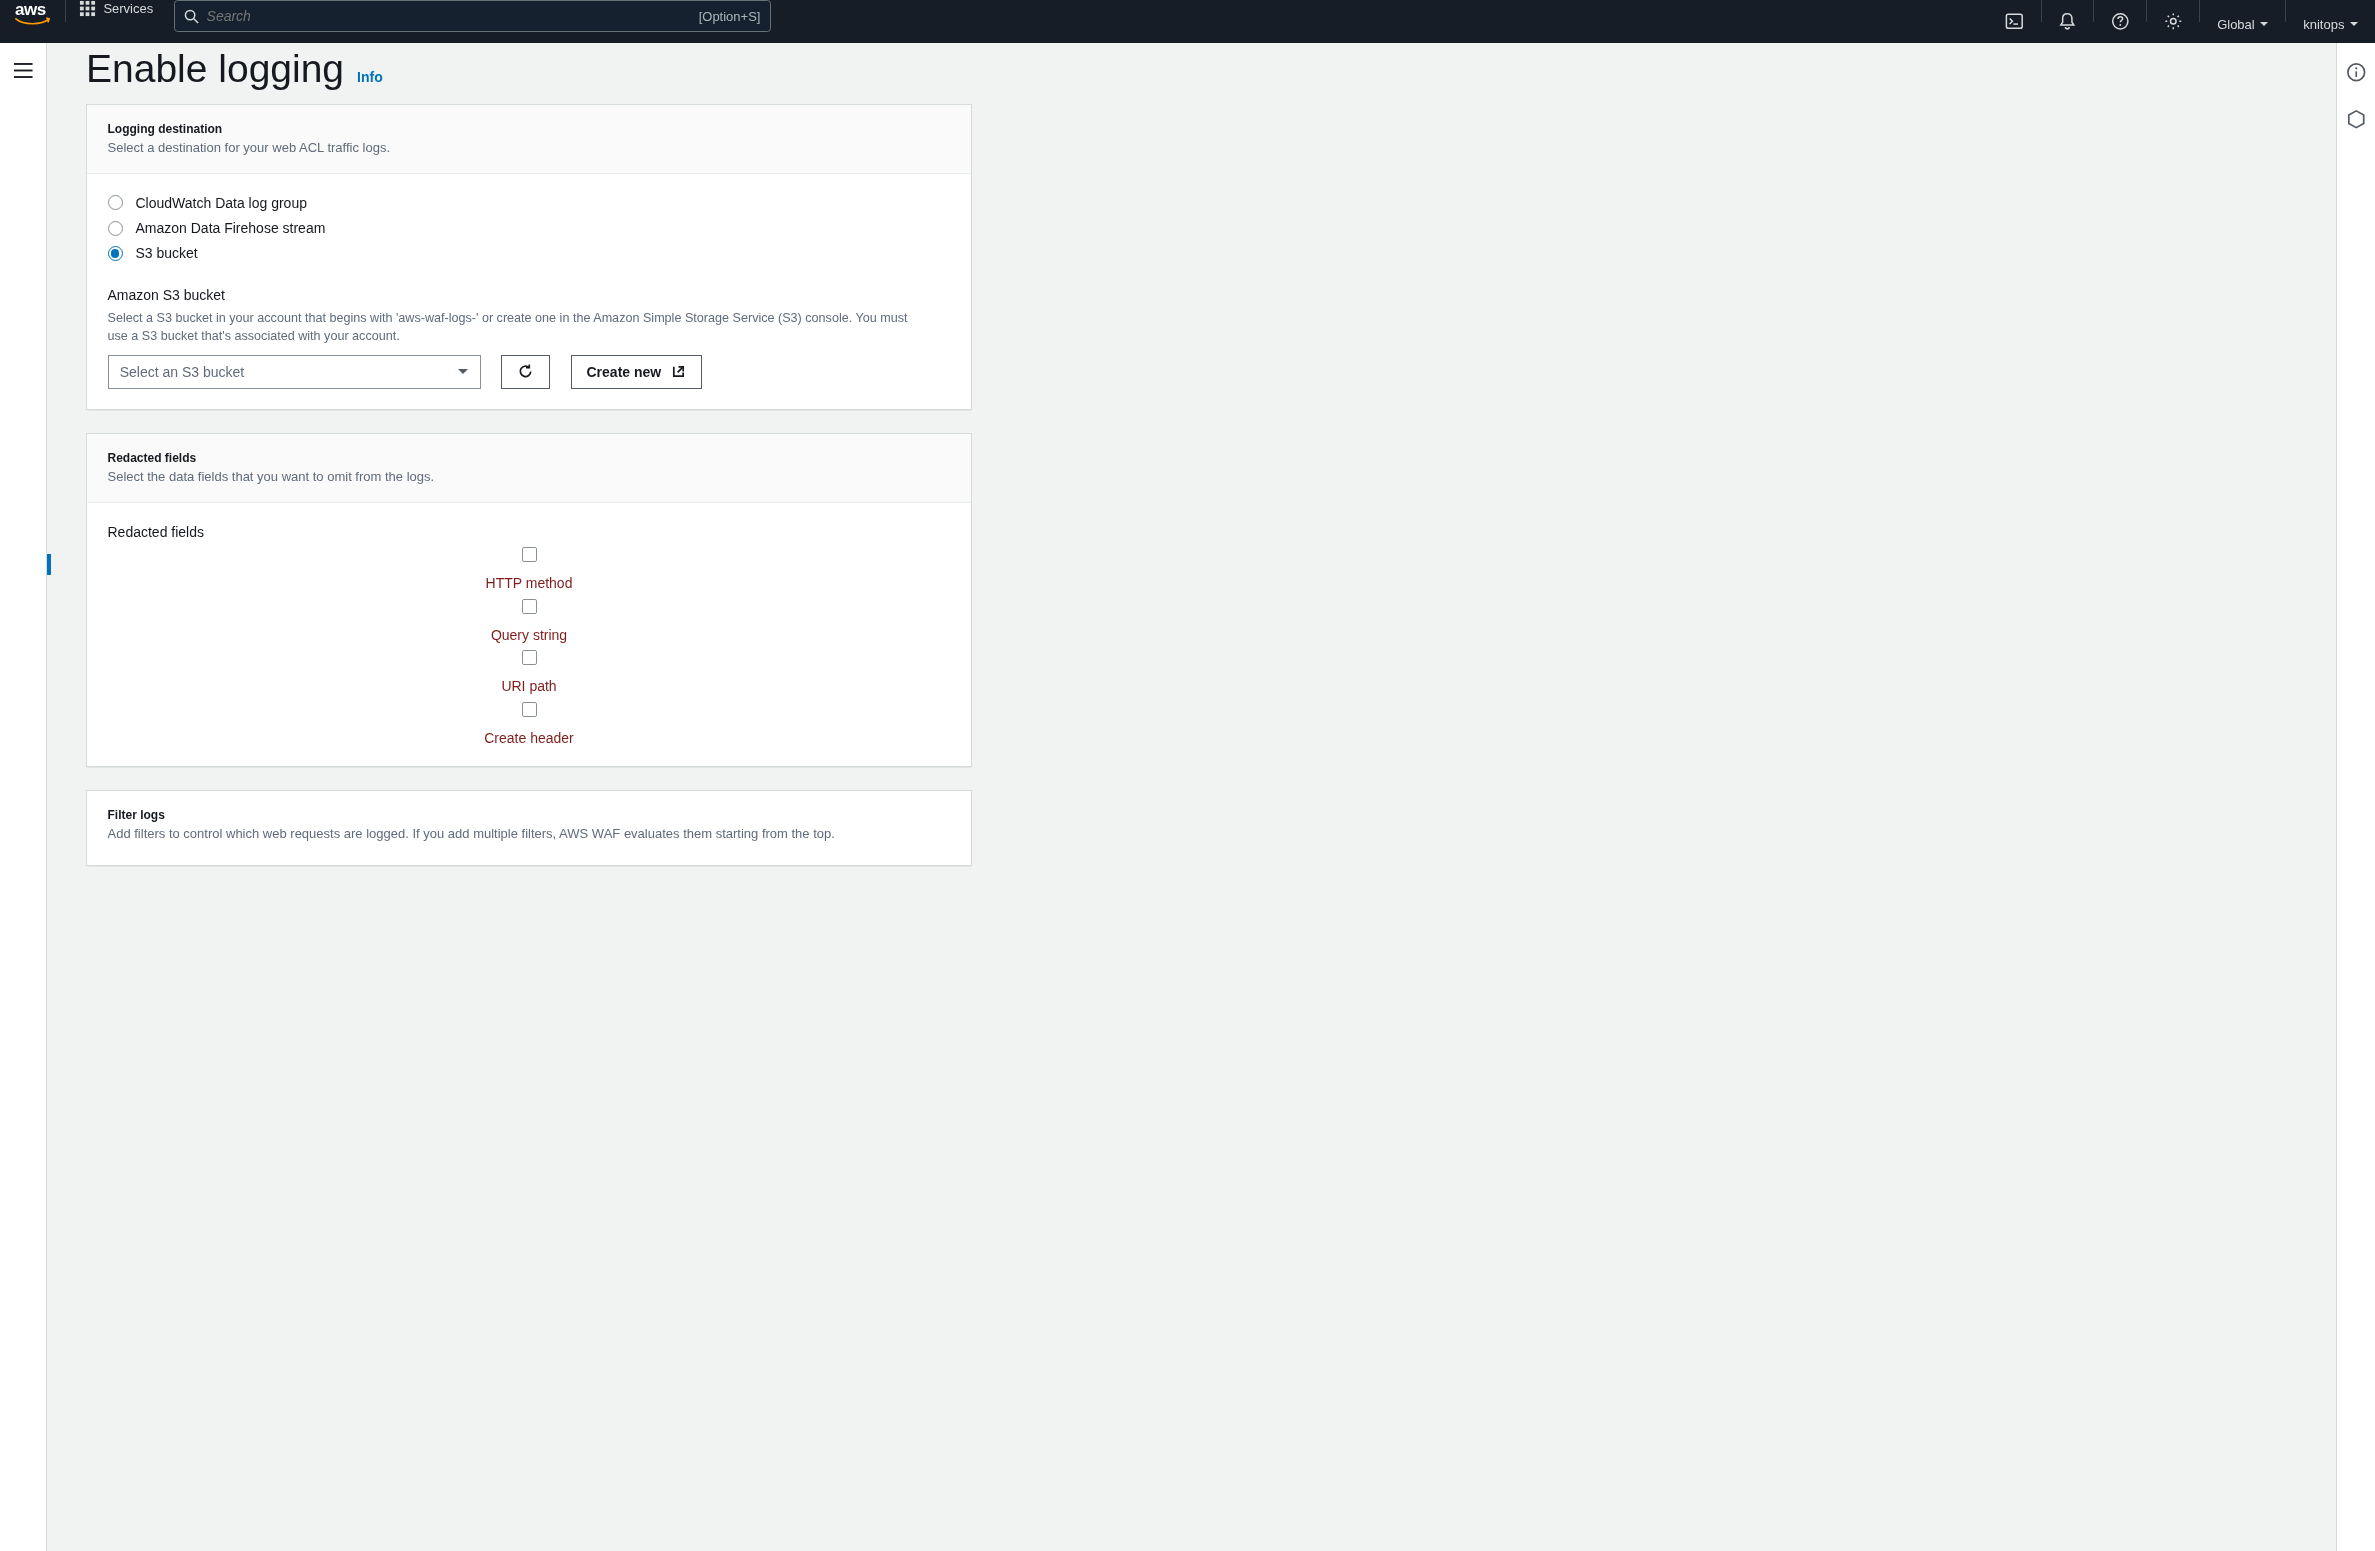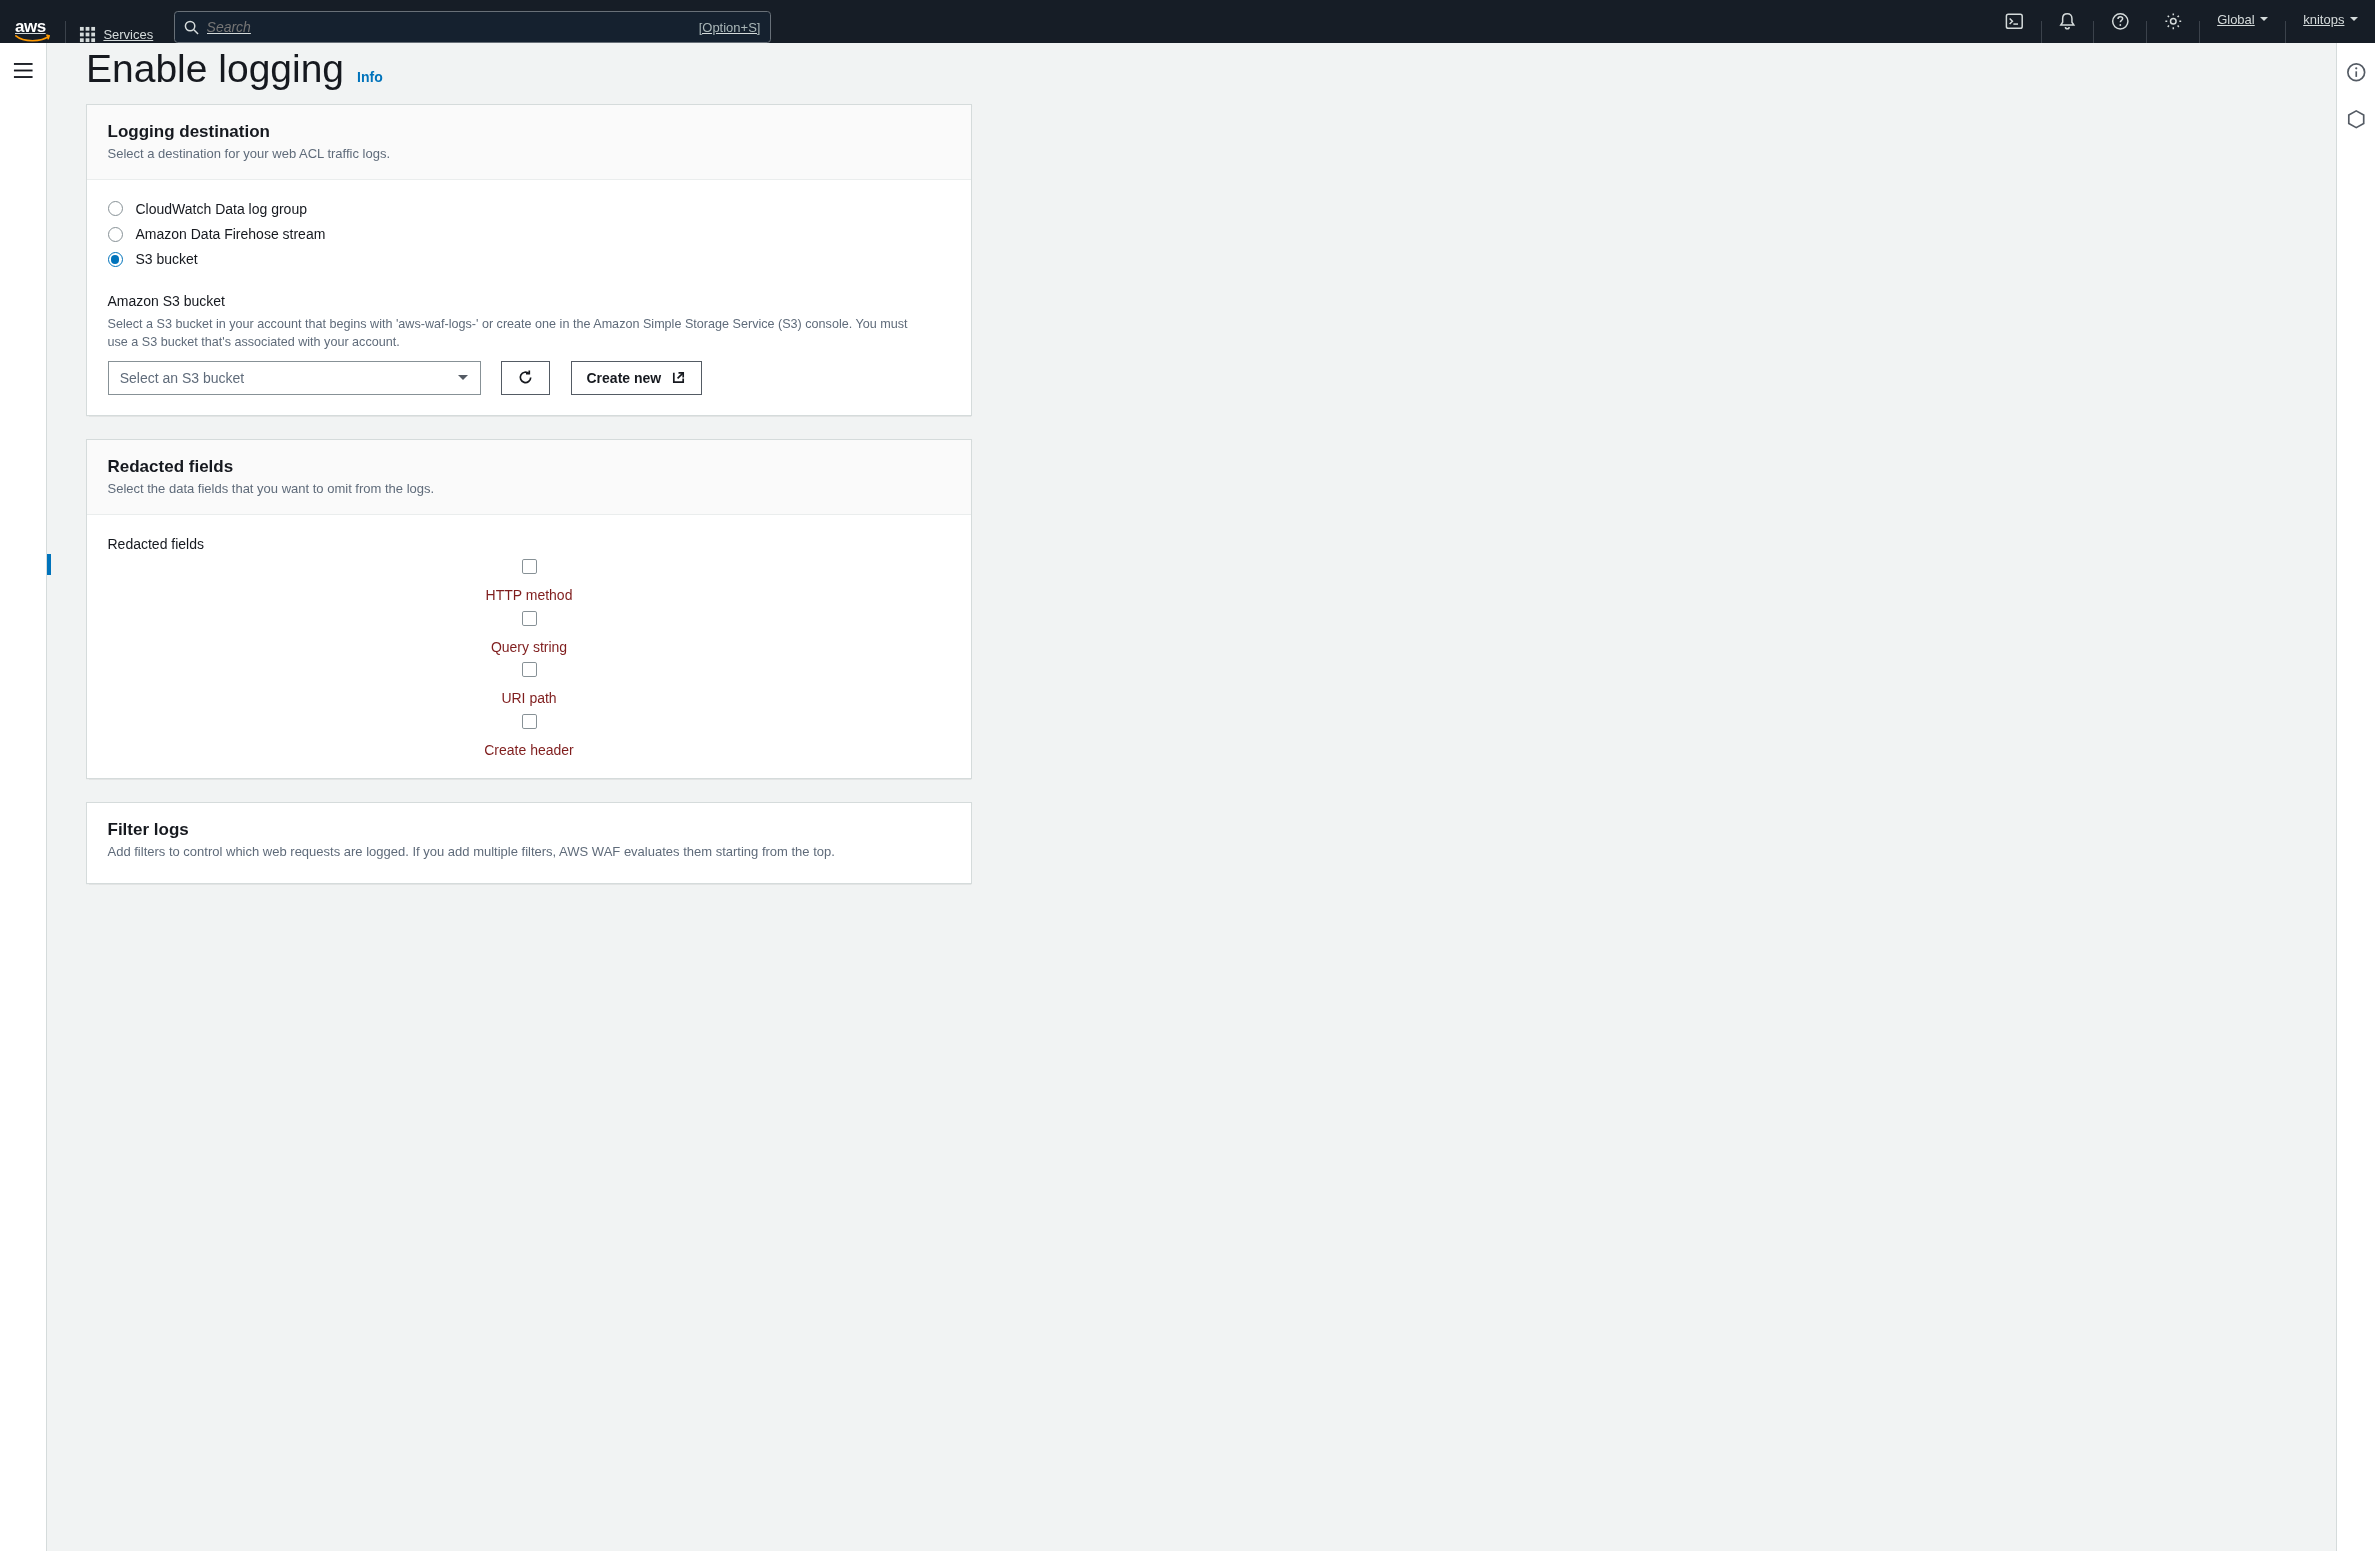--- a/index.html
+++ b/index.html
@@ -1,19 +1,19 @@
 <!DOCTYPE html>
 <html style="font-size:15px"><head>
 <meta charset="utf-8">
 <style>
 * { box-sizing: border-box; margin: 0; padding: 0; }
 body { font-family: "Amazon Ember", "Helvetica Neue", Arial, sans-serif; background: #f1f3f3; color: #16191f; overflow: hidden; }
 
 
-.topnav { height: 43px; background: #161d26; display: flex; align-items: flex-end; color: #d5dbdb; font-size: 13px; text-decoration: underline; }
+.topnav { height: 43px; background: #161d26; display: flex; align-items: flex-start; color: #d5dbdb; font-size: 13px; }
 .topnav .logo { padding: 0 15px; display:flex; align-items:center; }
 .topnav .divider { width:0.9px; height:22.4px; background:#3b424b; }
 .topnav .services { display:flex; align-items:center; padding:0 13px; gap:7.5px; cursor:pointer; }
 .topnav .search-wrap { flex:0 0 auto; margin-left:7.5px; }
 .topnav .search { position:relative; width:597px; height:32px; border:0.9px solid #687078; border-radius:3.7px; background:#15212f; display:flex; align-items:center; padding:0 9.3px; color:#879196; }
 .topnav .search input { background:transparent; border:none; outline:none; color:#d5dbdb; flex:1; font-size:14px; font-style:italic; padding-left:7.5px; }
 .topnav .search .kbd { font-style:normal; color:#aab7b8; font-size:13px; }
 .topnav .spacer { flex:1; }
 .topnav .icon-btn { width:52px; height:43px; display:flex; align-items:center; justify-content:center; cursor:pointer; }
 .topnav .text-btn { padding:0 17px; display:flex; align-items:center; gap:5.6px; cursor:pointer; height:48px; }
@@ -34,21 +34,21 @@
 .info-link { color:#0073bb; font-size:14px; font-weight:700; cursor:pointer; }
 
 
 .right-strip { width:39px; background:#fff; border-left:0.9px solid #d5dbdb; display:flex; flex-direction:column; align-items:center; padding-top:18.6px; gap:24px; }
 .right-strip .ico { cursor:pointer; color:#545b64; }
 
 
 .panel { background:#fff; border:0.9px solid #d5dbdb; box-shadow:0 0.9px 0.9px rgba(0,0,0,.06); margin-bottom:22.4px; }
 .panel-header { padding:17px 20.5px 15px; background:#fafafa; border-bottom:0.9px solid #eaeded; }
 .panel-header.nobg { background:#fff; border-bottom:none; }
-.panel-header h2 { font-size:17px; font-weight:700; color:#16191f; margin-bottom:3.7px; }
+.panel-header h2 { font-size:12px; font-weight:700; color:#16191f; margin-bottom:3.7px; }
 .panel-header .desc { font-size:13px; color:#5f6b7a; line-height:1.45; }
 .panel-body { padding:20.5px; }
 
 
 .radio-group { display:flex; flex-direction:column; gap:9.3px; }
 .radio-row { display:flex; align-items:center; gap:13px; cursor:pointer; font-size:14px; color:#16191f; }
 .radio { width:15px; height:15px; border:1.4px solid #879196; border-radius:50%; position:relative; flex-shrink:0; }
 .radio.selected { border-color:#0073bb; }
 .radio.selected::after { content:""; position:absolute; inset:2.3px; background:#0073bb; border-radius:50%; }
 

